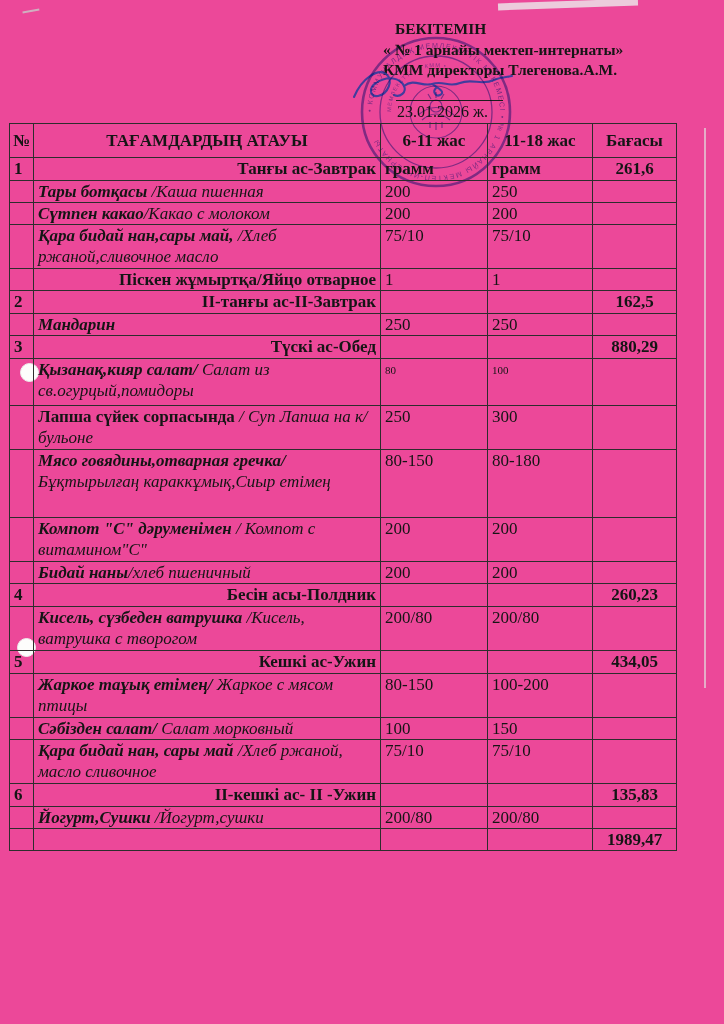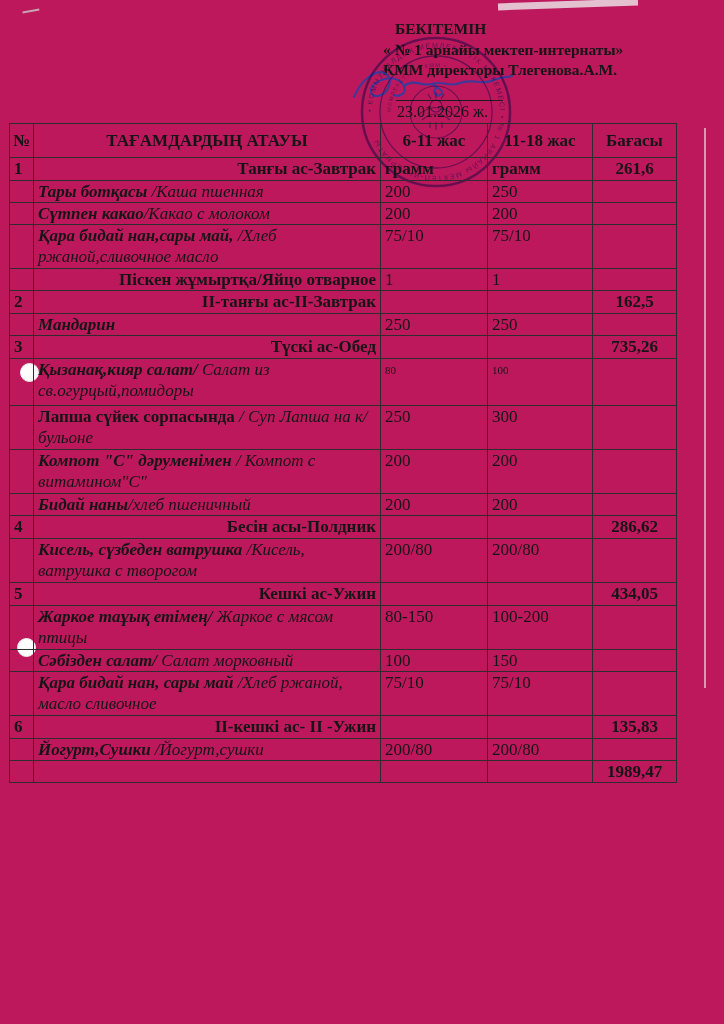--- a/index.html
+++ b/index.html
@@ -1,17 +1,17 @@
 <!DOCTYPE html>
 <html><head>
 <meta charset="utf-8">
 <style>
   html,body{margin:0;padding:0;}
   body{width:724px;height:1024px;background:#ffffff;overflow:hidden;}
-  .page{position:relative;width:724px;height:1024px;background:#be185d;
+  .page{position:relative;width:724px;height:1024px;background:#ec4899;
         font-family:"Liberation Serif","DejaVu Serif",serif;color:#151515;}
 
   
   .approve{position:absolute;left:383px;top:19px;width:300px;
            font-weight:bold;font-size:15.5px;line-height:20.5px;white-space:nowrap;}
   .approve .l1{padding-left:12px;}
   .sig-svg{position:absolute;left:348px;top:64px;}
   .sig-line{position:absolute;left:396px;top:100px;width:107px;border-top:1.8px solid #1d1d1d;}
   .date{position:absolute;left:397px;top:103px;font-weight:normal;font-size:16px;white-space:nowrap;}
 
@@ -172,56 +172,63 @@
           <td class="c-name"><span class="p-bi">Мандарин</span></td>
           <td class="c-val">250</td>
           <td class="c-val">250</td>
           <td class="c-price"></td>
         </tr>
         <tr class="sec ln1">
           <td class="c-num">3</td>
           <td class="c-name center"><span class="p-b">Түскі ас-Обед</span></td>
           <td class="c-val"></td>
           <td class="c-val"></td>
-          <td class="c-price">735,26</td>
+          <td class="c-price">880,29</td>
         </tr>
         <tr class="ln2">
           <td class="c-num"></td>
           <td class="c-name"><span class="p-bi">Қызанақ,кияр салат/ </span><span class="p-i">Салат из св.огурцый,помидоры</span></td>
           <td class="c-val small">80</td>
           <td class="c-val small">100</td>
           <td class="c-price"></td>
         </tr>
         <tr class="ln2">
           <td class="c-num"></td>
           <td class="c-name"><span class="p-b">Лапша  сүйек сорпасында </span><span class="p-i">/ Суп Лапша  на к/бульоне</span></td>
           <td class="c-val">250</td>
           <td class="c-val">300</td>
           <td class="c-price"></td>
         </tr>
+        <tr class="ln3">
+          <td class="c-num"></td>
+          <td class="c-name"><span class="p-bi">Мясо  говядины,отварная гречка/ </span><span class="p-i">Бұқтырылғаң караккұмық,Сиыр етімең</span></td>
+          <td class="c-val">80-150</td>
+          <td class="c-val">80-180</td>
+          <td class="c-price"></td>
+        </tr>
         <tr class="ln2">
           <td class="c-num"></td>
           <td class="c-name"><span class="p-bi">Компот "С" дәруменімен </span><span class="p-i">/ Компот с витамином"С"</span></td>
           <td class="c-val">200</td>
           <td class="c-val">200</td>
           <td class="c-price"></td>
         </tr>
         <tr class="ln1">
           <td class="c-num"></td>
           <td class="c-name"><span class="p-bi">Бидай наны</span><span class="p-i">/хлеб пшеничный</span></td>
           <td class="c-val">200</td>
           <td class="c-val">200</td>
           <td class="c-price"></td>
         </tr>
         <tr class="sec ln1">
           <td class="c-num">4</td>
           <td class="c-name center"><span class="p-b">Бесін асы-Полдник</span></td>
           <td class="c-val"></td>
           <td class="c-val"></td>
-          <td class="c-price">286,62</td>
+          <td class="c-price">260,23</td>
         </tr>
         <tr class="ln2">
           <td class="c-num"></td>
           <td class="c-name"><span class="p-bi">Кисель, сүзбеден ватрушка </span><span class="p-i">/Кисель, ватрушка с творогом</span></td>
           <td class="c-val">200/80</td>
           <td class="c-val">200/80</td>
           <td class="c-price"></td>
         </tr>
         <tr class="sec ln1">
           <td class="c-num">5</td>

